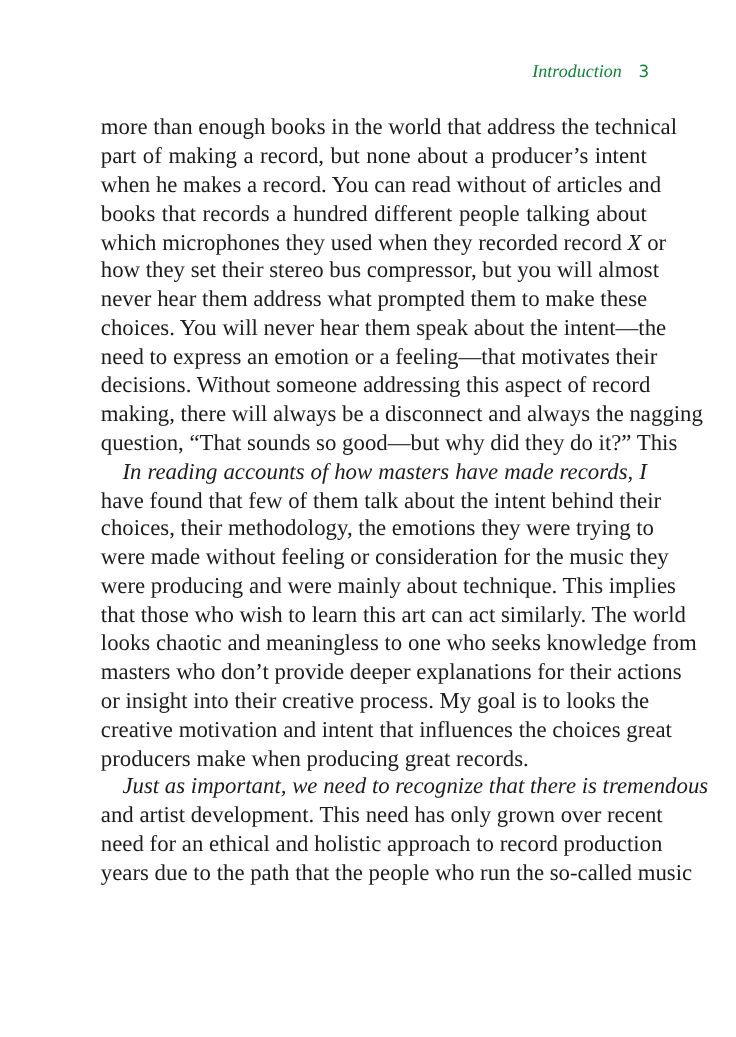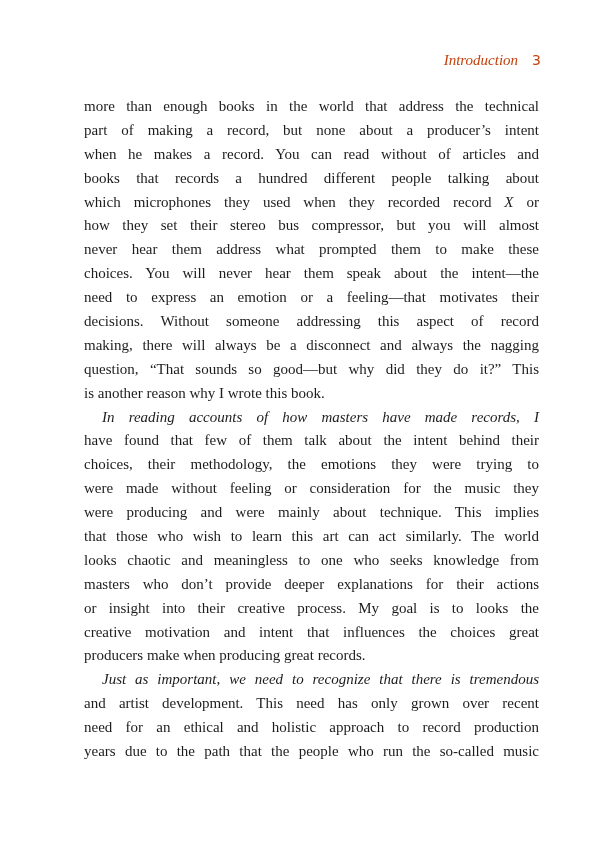--- a/index.html
+++ b/index.html
@@ -1,28 +1,28 @@
 <!DOCTYPE html>
 <html><head>
   <meta charset="utf-8">
   <style>
     html, body { margin: 0; padding: 0; background: #ffffff; }
     body { width: 613px; height: 864px; position: relative; overflow: hidden; }
     .page { position: absolute; left: 0; top: 0; width: 613px; height: 864px; background: #ffffff; }
     .running-head {
       position: absolute; top: 52px; right: 72px;
-      font-family: "Liberation Serif", serif; font-size: 15px; color: #c2410c;
+      font-family: "Liberation Serif", serif; font-size: 15px; color: #15803d;
       display: flex; align-items: baseline; gap: 14px;
     }
     .running-head .title { font-style: italic; }
     .running-head .num { font-family: "DejaVu Sans", sans-serif; font-size: 14px; }
     .body-text {
       position: absolute; left: 84px; top: 95px; width: 455px;
       font-family: "Liberation Serif", "DejaVu Serif", serif;
-      font-size: 15px; line-height: 23.9px; color: #1c1c1c;
+      font-size: 19px; line-height: 23.9px; color: #1c1c1c;
     }
     .line { display: block; white-space: nowrap; text-align: justify; text-align-last: justify; height: 23.9px; }
     .line.last { text-align-last: left; }
     .line.indent { padding-left: 18px; font-style: italic; }
     i { font-style: italic; }
   </style>
 </head>
 <body>
 
 <div class="page">
@@ -38,21 +38,20 @@
       <span class="line">when he makes a record. You can read without of articles and</span>
       <span class="line">books that records a hundred different people talking about</span>
       <span class="line">which microphones they used when they recorded record <i>X</i> or</span>
       <span class="line">how they set their stereo bus compressor, but you will almost</span>
       <span class="line">never hear them address what prompted them to make these</span>
       <span class="line">choices. You will never hear them speak about the intent—the</span>
       <span class="line">need to express an emotion or a feeling—that motivates their</span>
       <span class="line">decisions. Without someone addressing this aspect of record</span>
       <span class="line">making, there will always be a disconnect and always the nagging</span>
       <span class="line">question, “That sounds so good—but why did they do it?” This</span>
-      <span class="line last">is another reason why I wrote this book.</span>
     </div>
     <div>
       <span class="line indent">In reading accounts of how masters have made records, I</span>
       <span class="line">have found that few of them talk about the intent behind their</span>
       <span class="line">choices, their methodology, the emotions they were trying to</span>
       <span class="line">were made without feeling or consideration for the music they</span>
       <span class="line">were producing and were mainly about technique. This implies</span>
       <span class="line">that those who wish to learn this art can act similarly. The world</span>
       <span class="line">looks chaotic and meaningless to one who seeks knowledge from</span>
       <span class="line">masters who don’t provide deeper explanations for their actions</span>

